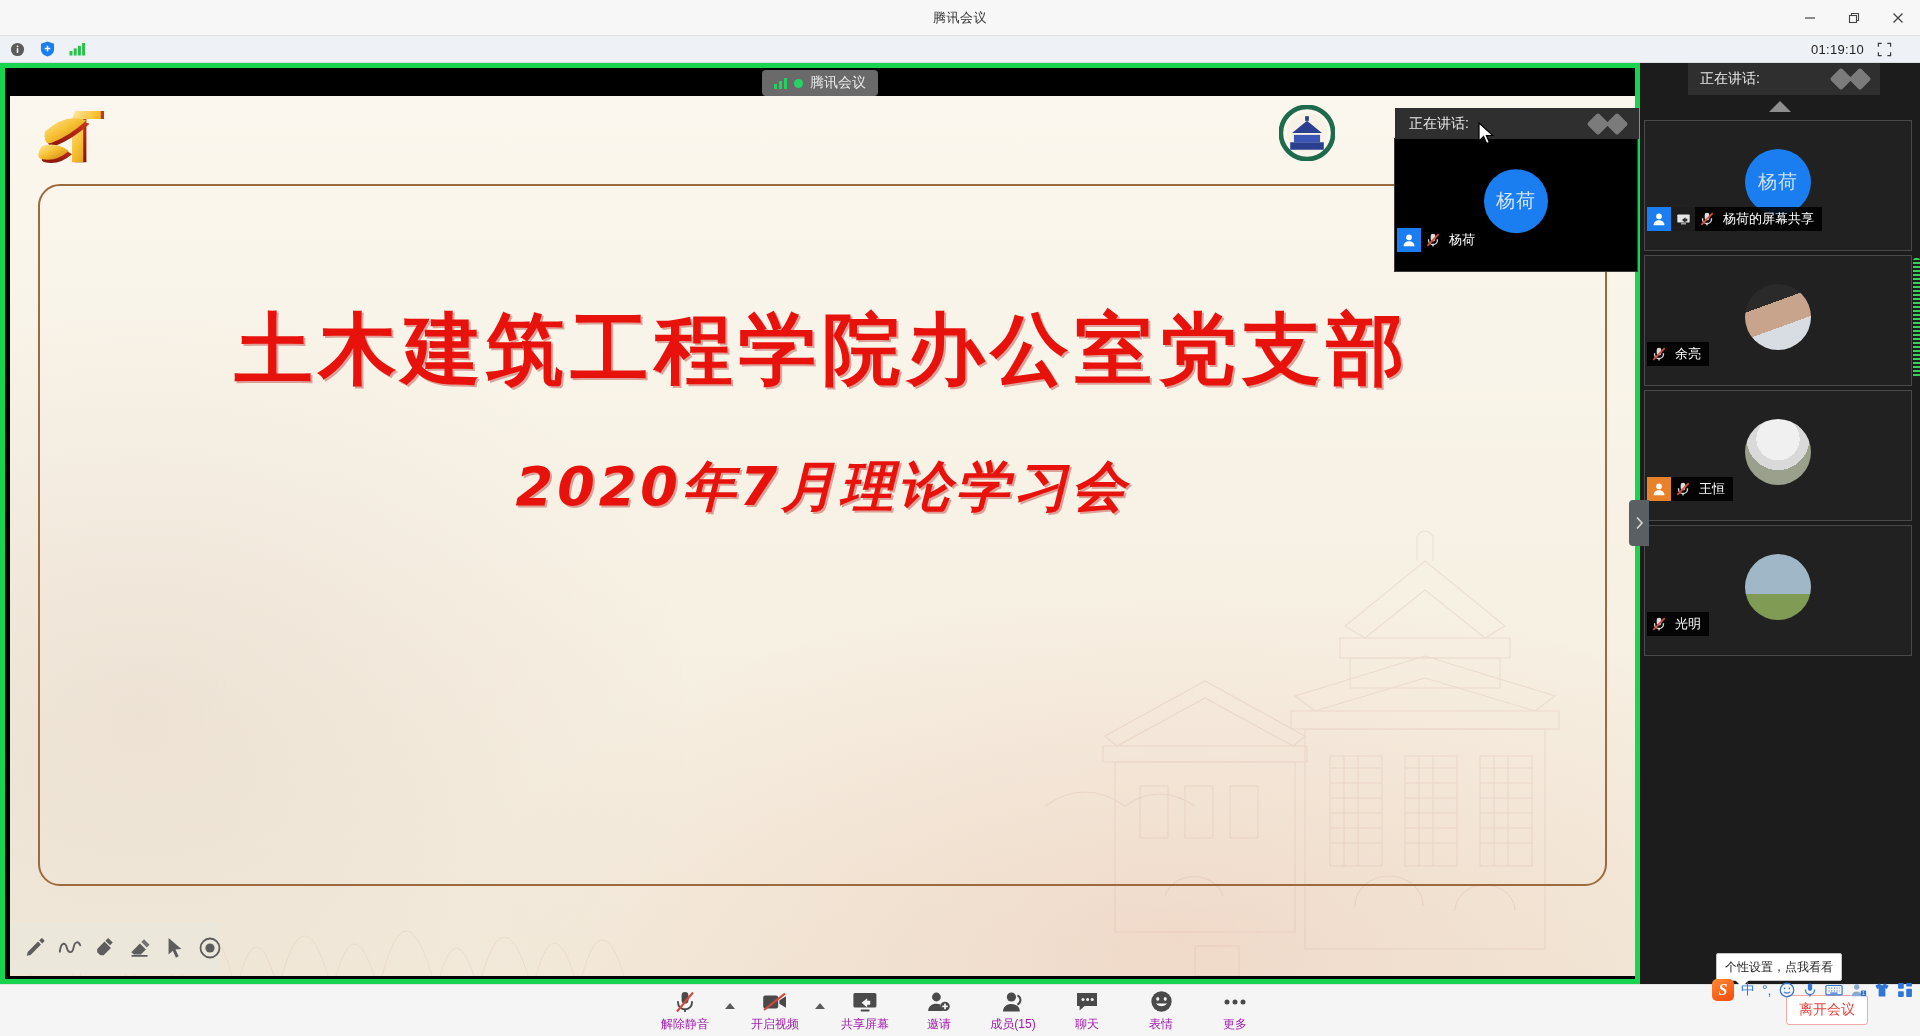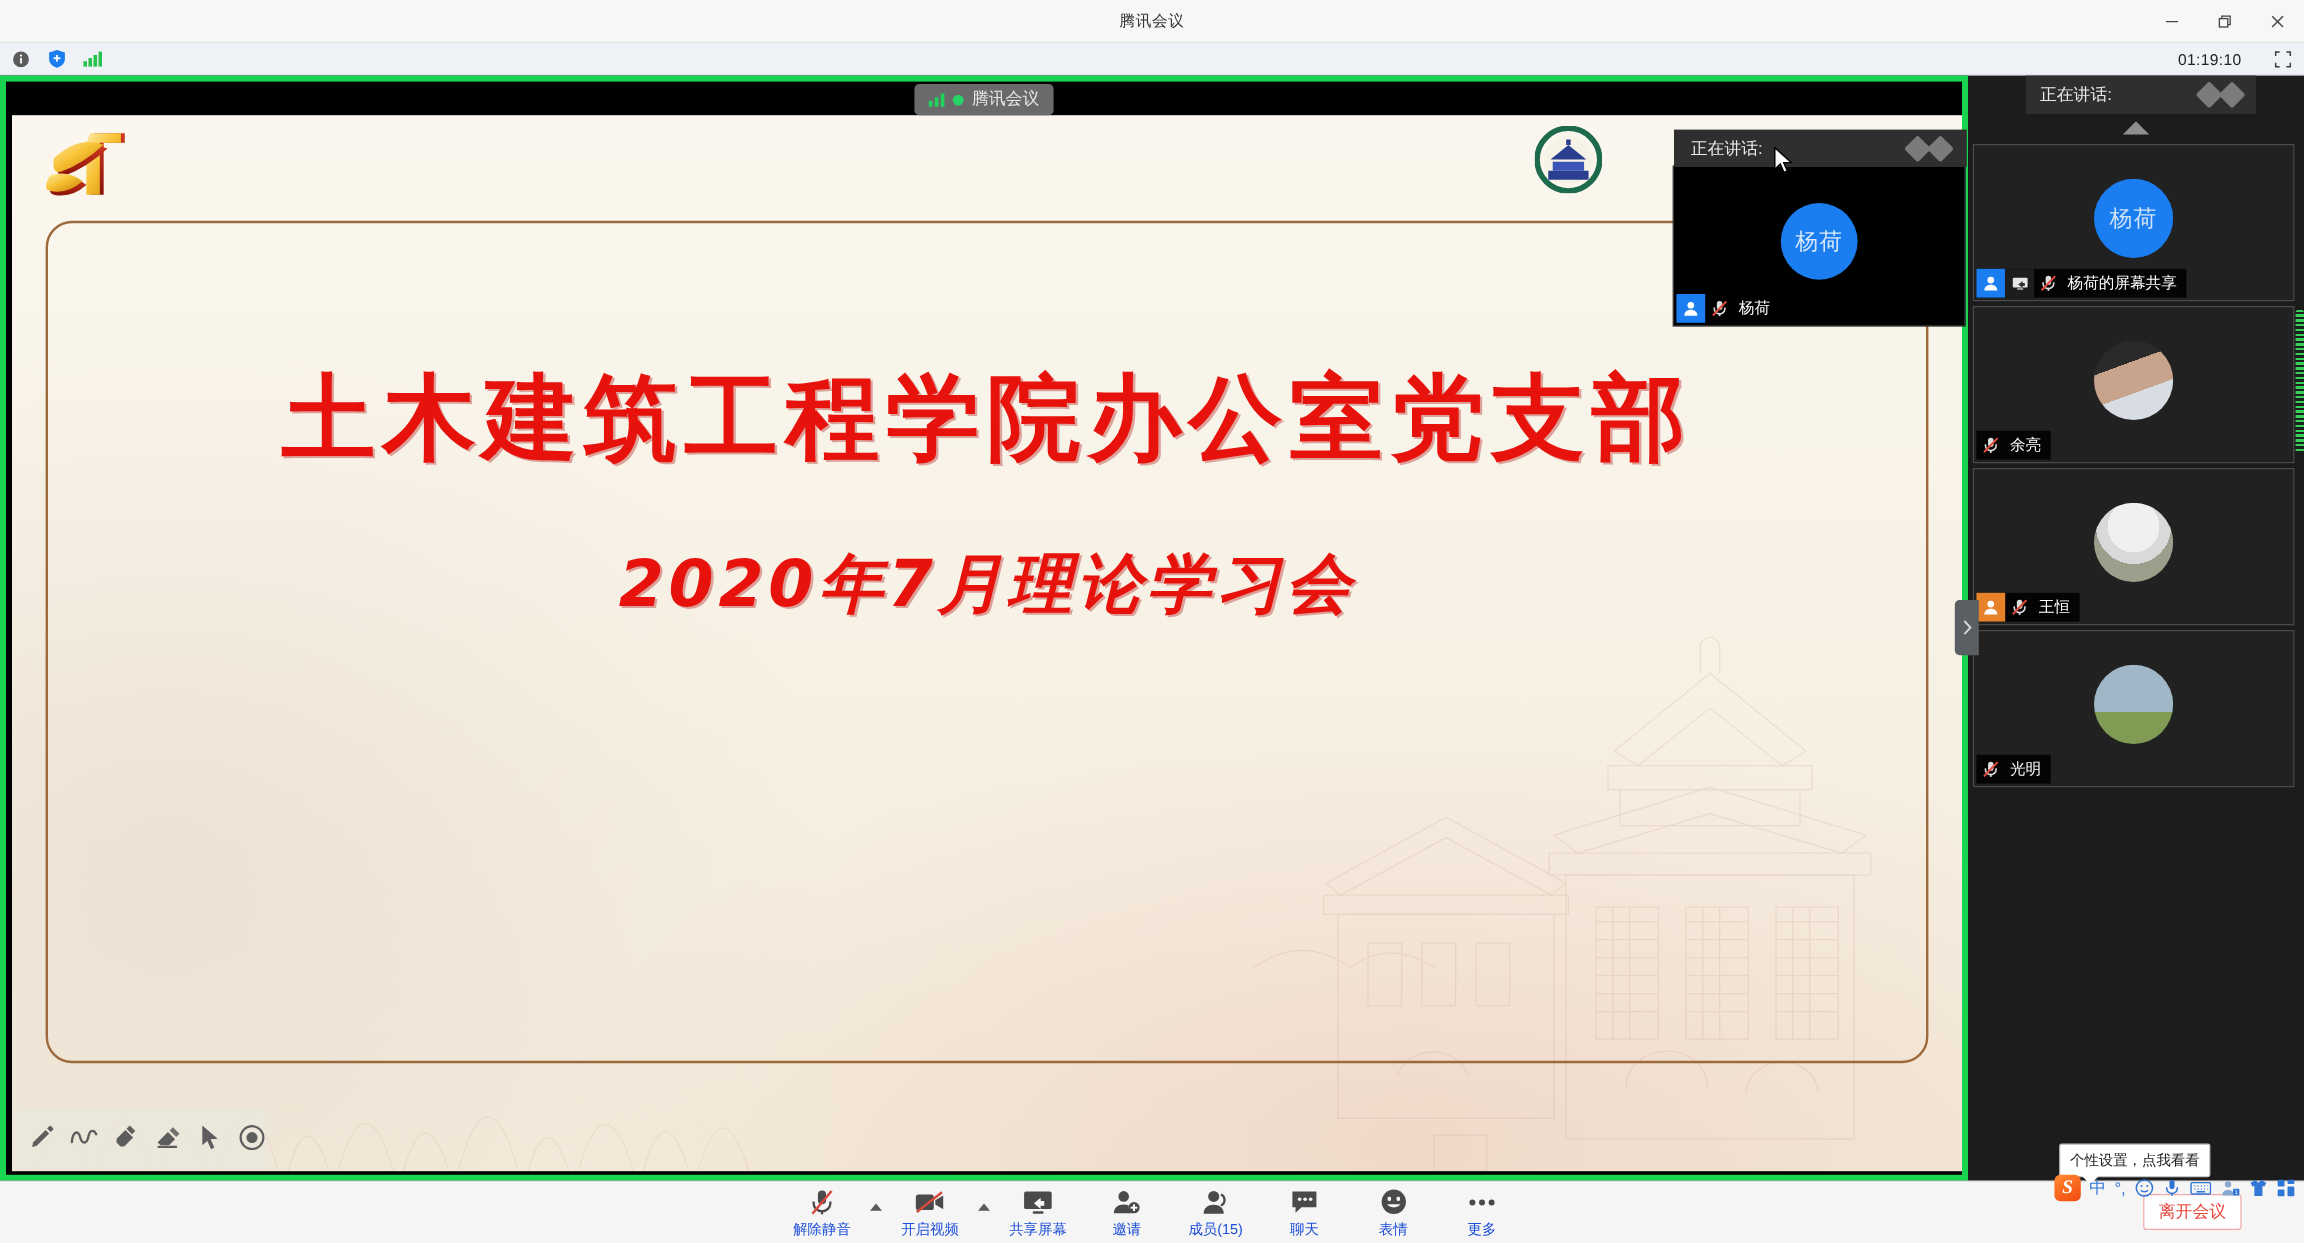--- a/index.html
+++ b/index.html
@@ -32,21 +32,21 @@
 
   
   .subbar {
     position: absolute; left: 0; top: 36px; width: 1920px; height: 27px;
     background: #eef1f5; border-bottom: 1px solid #d8dde3;
     display: flex; align-items: center;
   }
   .subbar .left-icons { display: flex; align-items: center; gap: 12px; padding-left: 8px; }
   .ic { width: 18px; height: 18px; display:flex; align-items:center; justify-content:center; }
   .ic svg { display:block; }
-  .subbar .right { margin-left: auto; display: flex; align-items: center; gap: 16px; padding-right: 6px; }
+  .subbar .right { margin-left: auto; display: flex; align-items: center; gap: 2px; padding-right: 24px; }
   .timer {
     font-size: 13px; color: #222; font-family: "Liberation Sans", sans-serif;
     padding: 1px 6px; letter-spacing: .3px;
   }
   .fs-btn { width: 24px; height: 22px; display:flex;align-items:center;justify-content:center; }
 
   
   .share-region {
     position: absolute; left: 0; top: 63px; width: 1640px; height: 921px;
     background: #000;
@@ -140,21 +140,21 @@
   }
   .wave-ic { display:flex; gap:3px; align-items:center; opacity:.55; }
   .wave-ic span { display:block; width:16px; height:16px; background:#b9b9b9; transform: rotate(45deg); border-radius:2px; }
   .avatar-circle {
     position: absolute; left: 50%; top: 50%; transform: translate(-50%,-56%);
     width: 64px; height: 64px; border-radius: 50%; background: #1a7df0;
     display: flex; align-items: center; justify-content: center;
     color: #d8e7fb; font-size: 19px; letter-spacing: 1px;
   }
   .name-chip {
-    position: absolute; left: 2px; bottom: 2px; height: 24px;
+    position: absolute; left: 2px; bottom: 19px; height: 24px;
     display: flex; align-items: center; background: rgba(0,0,0,.86);
     color: #fff; font-size: 13px;
   }
   .chip-badge { width: 24px; height: 24px; display:flex;align-items:center;justify-content:center; }
   .chip-badge.host { background: #1a7df0; }
   .chip-badge.co   { background: #e8822a; }
   .chip-badge.share{ background: #1d1d1d; }
   .chip-text { padding: 0 8px 0 4px; }
 
   
@@ -229,21 +229,21 @@
   }
   .bb-center {
     position: absolute; left: 50%; transform: translateX(-50%); top: 0;
     height: 52px; display: flex; align-items: center; gap: 0;
   }
   .bb-item {
     width: 74px; height: 52px; display: flex; flex-direction: column;
     align-items: center; justify-content: center; gap: 2px; cursor: default;
   }
   .bb-item .glyph { height: 24px; display:flex; align-items:center; justify-content:center; }
-  .bb-item .lbl { font-size: 12px; color: #1d4ed8; white-space: nowrap; }
+  .bb-item .lbl { font-size: 12px; color: #a21caf; white-space: nowrap; }
   .bb-caret {
     width: 16px; height: 52px; display:flex; align-items:flex-start; justify-content:center;
     padding-top: 18px;
   }
   .caret-up {
     width: 0; height: 0; border-left: 5px solid transparent; border-right: 5px solid transparent;
     border-bottom: 6px solid #5a5a5a;
   }
   .leave-btn {
     position: absolute; right: 52px; top: 10px;

